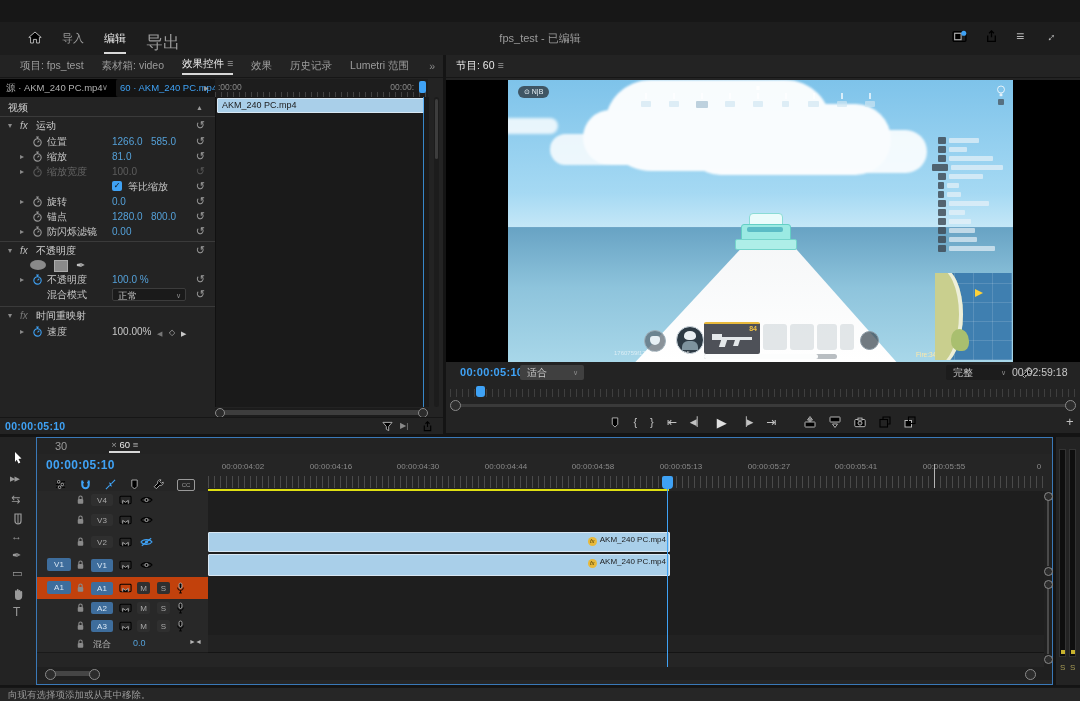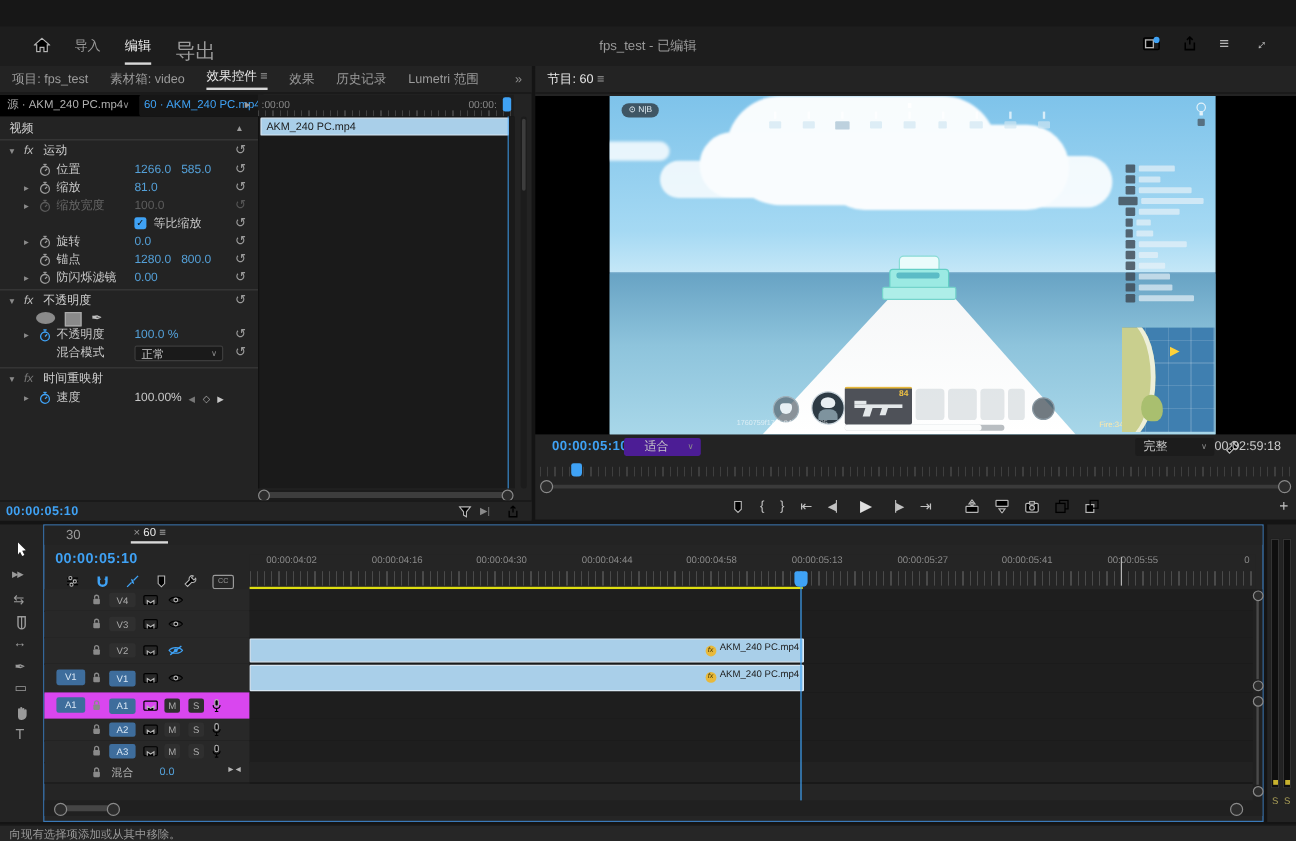--- a/index.html
+++ b/index.html
@@ -150,21 +150,21 @@
     </svg>
   <svg class="i ico" style="left:985px;top:30px;width:13px;height:13px">
       <use href="#share"></use>
     </svg>
   <span class="abs" style="left:1016px;top:28px;color:#b5b5b5;font-size:14px">≡</span>
   <span class="abs" style="left:1049px;top:30px;color:#b5b5b5;font-size:12px;transform:rotate(45deg)">↕</span>
 </div>
 
 <div class="panel" style="left:0;top:55px;width:443px;height:378px">
 
-  <div class="abs" style="left:0;top:0;width:443px;height:23px;background:#232323;border-bottom:1px solid #161616;display:flex;align-items:center;gap:18px;padding-left:10px;box-sizing:border-box">
+  <div class="abs" style="left:0;top:0;width:443px;height:23px;background:#232323;border-bottom:1px solid #161616;display:flex;align-items:center;gap:18px;padding-left:20px;box-sizing:border-box">
     <span class="tab">项目: fps_test</span>
     <span class="tab">素材箱: video</span>
     <span class="tab on" style="border-bottom:2px solid #d8d8d8;padding-bottom:2px"><span>效果控件</span>&nbsp;<span style="color:#9a9a9a">≡</span></span>
     <span class="tab">效果</span>
     <span class="tab">历史记录</span>
     <span class="tab">Lumetri 范围</span>
     <span class="tab" style="margin-left:auto;margin-right:8px;color:#8a8a8a">»</span>
   </div>
 
   <div class="abs" style="left:0;top:24px;width:215px;height:18px;background:#000000;font-size:9.5px;color:#b0b0b0;line-height:18px">
@@ -462,21 +462,21 @@
       <div class="abs" style="left:427px;top:193px;width:77px;height:87px;background:#3f7fb0;overflow:hidden;background-image:repeating-linear-gradient(90deg,#ffffff22 0 1px,transparent 1px 19px),repeating-linear-gradient(0deg,#ffffff22 0 1px,transparent 1px 19px)">
         <div class="abs" style="left:-18px;top:-6px;width:46px;height:99px;background:#c9cf8e;border-radius:40% 55% 60% 45%;box-shadow:inset -4px 0 0 #ffffffaa"></div>
         <div class="abs" style="left:16px;top:56px;width:18px;height:22px;background:#a9bf6f;border-radius:50% 60% 40% 50%"></div>
         <div class="abs" style="left:40px;top:16px;width:0;height:0;border-left:4px solid transparent;border-right:4px solid transparent;border-bottom:8px solid #ffd23a;transform:rotate(90deg)"></div>
       </div>
     </div>
   </div>
 
   <div class="abs" style="left:0;top:307px;width:634px;height:22px">
     <span class="tc" style="position:absolute;left:14px;top:4px;font-size:11px">00:00:05:10</span>
-    <span class="abs" style="left:74px;top:3px;width:64px;height:15px;background:#4c1d95;border-radius:2px;color:#c8c8c8;font-size:10px;line-height:15px;padding-left:17px;box-sizing:border-box"><span>适合</span><span class="abs" style="right:6px;font-size:7px;color:#8a8a8a">∨</span></span>
+    <span class="abs" style="left:74px;top:3px;width:64px;height:15px;background:#404040;border-radius:2px;color:#c8c8c8;font-size:10px;line-height:15px;padding-left:7px;box-sizing:border-box"><span>适合</span><span class="abs" style="right:6px;font-size:7px;color:#8a8a8a">∨</span></span>
     <span class="abs" style="left:500px;top:3px;width:66px;height:15px;background:#1c1c1c;border-radius:2px;color:#c8c8c8;font-size:10px;line-height:15px;padding-left:7px;box-sizing:border-box"><span>完整</span><span class="abs" style="right:6px;font-size:7px;color:#8a8a8a">∨</span></span>
     <svg class="i ico" style="left:575px;top:5px;width:12px;height:12px">
         <use href="#wrench"></use>
       </svg>
     <span class="abs" style="left:562px;top:4px;left:565px;color:#c8c8c8;font-size:10.5px;left:566px">00:02:59:18</span>
   </div>
 
   <div class="abs" style="left:4px;top:331px;width:626px;height:12px">
     <div class="abs ticks" style="left:0;top:3px;width:626px;height:8px;opacity:.5"></div>
     <div class="abs" style="left:26px;top:0;width:9px;height:11px;background:#3fa2f5;border-radius:2px 2px 3px 3px"></div>
@@ -637,21 +637,21 @@
     <svg class="i ico" style="left:103px;top:7px;width:13px;height:10px">
         <use href="#eye"></use>
       </svg>
   </div>
   <div class="abs" style="left:171px;top:115px;width:838px;height:24px;background:#1e1e1e;border-bottom:1px solid #141414">
     <div class="clip" style="left:0;top:1px;width:460px;height:20px">
       <span class="clipname"><span class="fxbadge">fx</span><span>AKM_240 PC.mp4</span></span>
     </div>
   </div>
 
-  <div class="abs" style="left:0;top:139px;width:171px;height:22px;background:#d946ef;border-bottom:1px solid #1a1a1a">
+  <div class="abs" style="left:0;top:139px;width:171px;height:22px;background:#c2410c;border-bottom:1px solid #1a1a1a">
     <span class="trackbtn bluebtn" style="left:10px;top:4px;width:24px;height:13px">A1</span>
     <svg class="i" style="left:38px;top:5px;width:11px;height:11px;color:#8a8a8a">
         <use href="#lock"></use>
       </svg>
     <span class="trackbtn bluebtn" style="left:54px;top:5px;width:22px;height:13px">A1</span>
     <svg class="i ico" style="left:82px;top:6px;width:13px;height:10px">
         <use href="#patch"></use>
       </svg>
     <span class="trackbtn" style="left:100px;top:5px;width:13px;height:12px">M</span>
     <span class="trackbtn" style="left:120px;top:5px;width:13px;height:12px">S</span>

